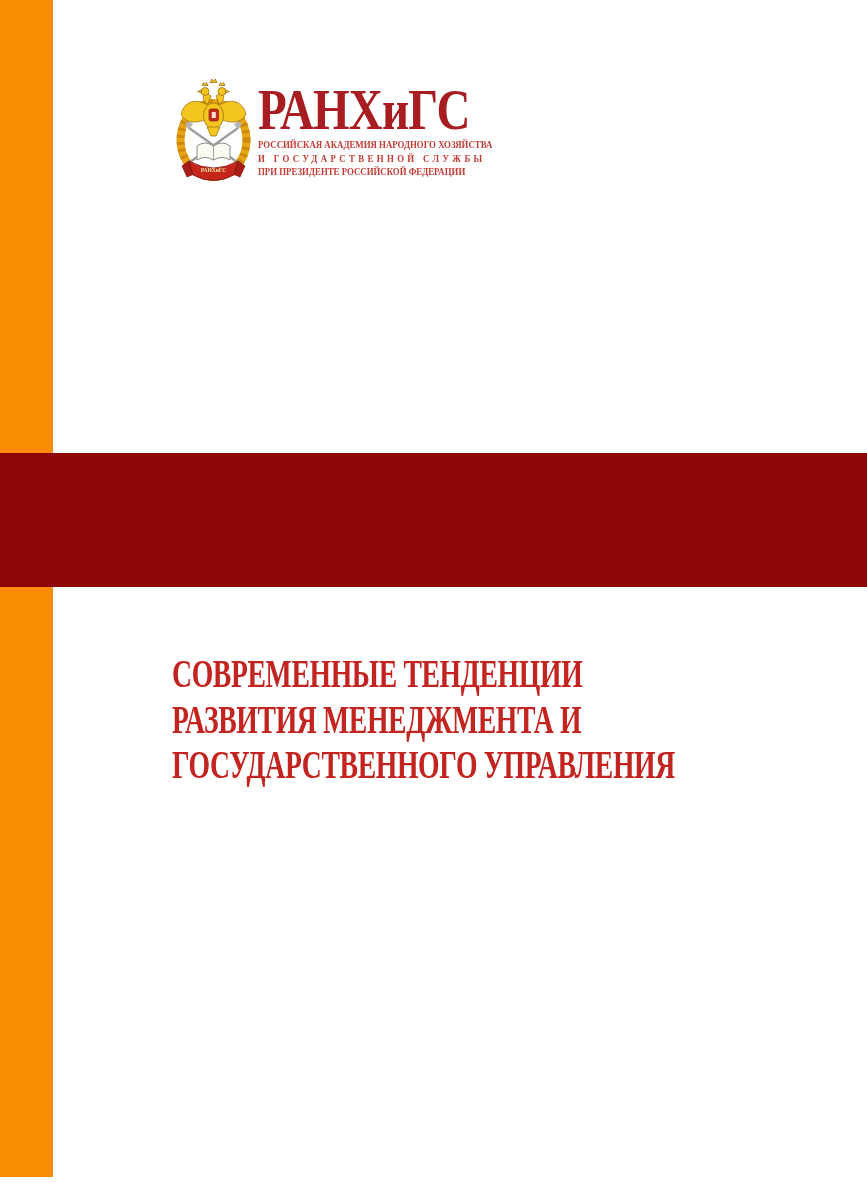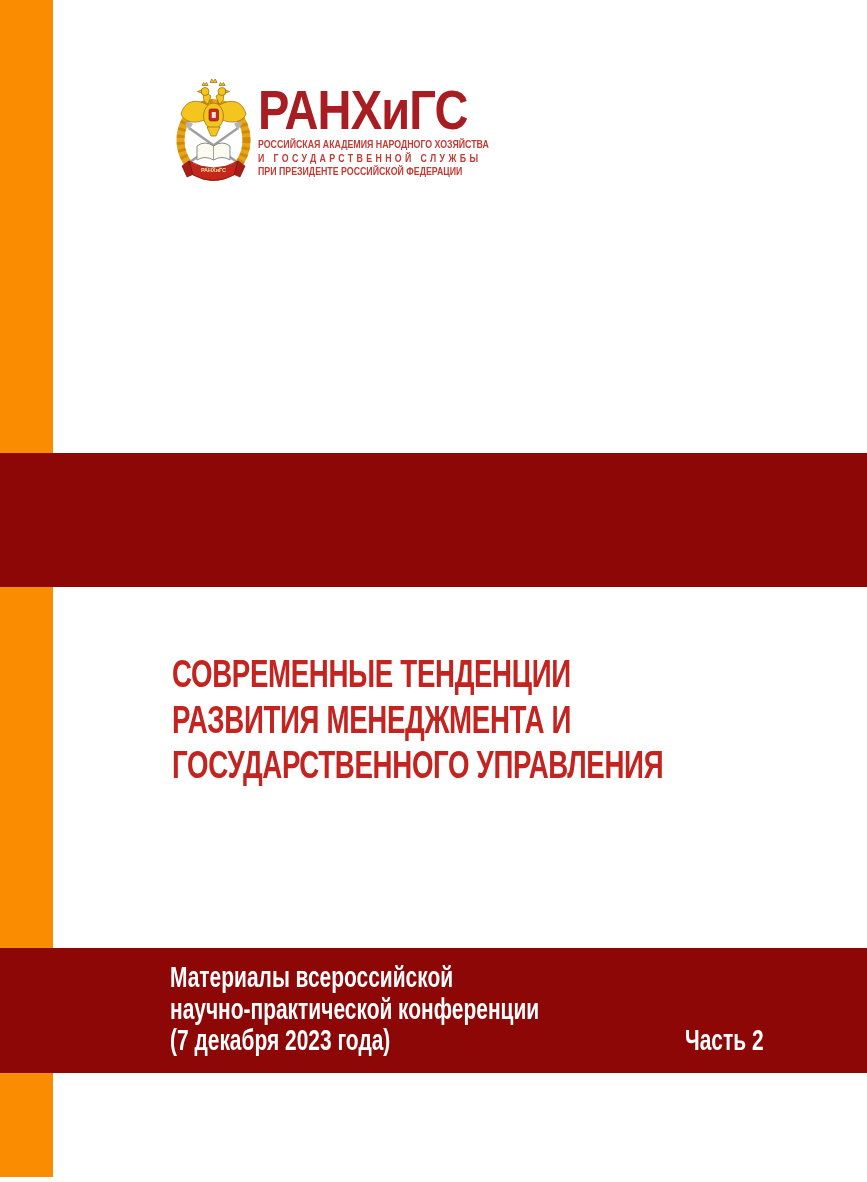--- a/index.html
+++ b/index.html
@@ -15,20 +15,21 @@
     background:#e8e8e8;
     font-family:"Liberation Sans", sans-serif;
   }
   .page{
     position:relative;
     width:867px;
     height:1182px;
     background:#ffffff;
     overflow:hidden;
     margin:0 auto;
+    font-family:Liberation Serif, serif;
   }
   .orange-stripe{
     position:absolute;
     left:0; top:0;
     width:53px;
     height:1177px;
     background:var(--accent_orange);
     z-index:1;
   }
   
@@ -178,24 +179,14 @@
   </div>
 
   <div class="mid-band"></div>
 
   <h1 class="main-title">
     <div>СОВРЕМЕННЫЕ ТЕНДЕНЦИИ</div>
     <div>РАЗВИТИЯ МЕНЕДЖМЕНТА И</div>
     <div>ГОСУДАРСТВЕННОГО УПРАВЛЕНИЯ</div>
   </h1>
 
-  <div class="bottom-band">
-    <div class="band-content">
-      <div>Материалы всероссийской</div>
-      <div>научно-практической конференции</div>
-      <div class="band-line-3">
-        <span>(7 декабря 2023 года)</span>
-        <span>Часть 2</span>
-      </div>
-    </div>
-  </div>
 
 </div>
 
 </body></html>

